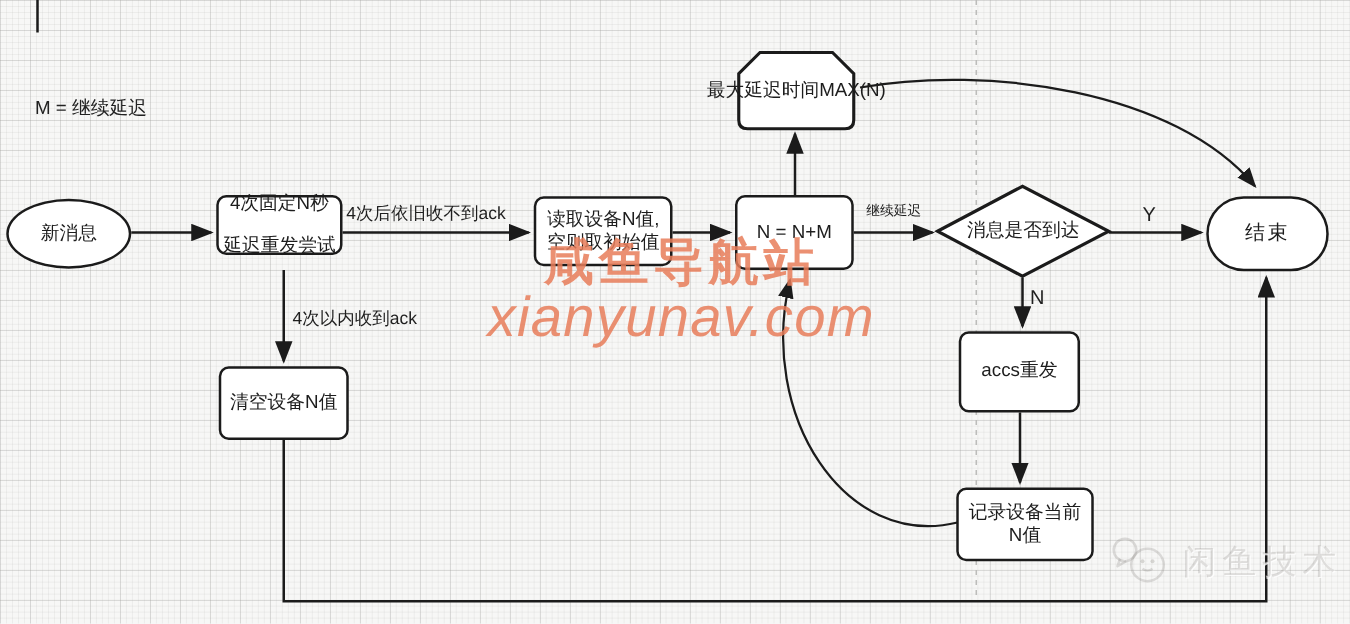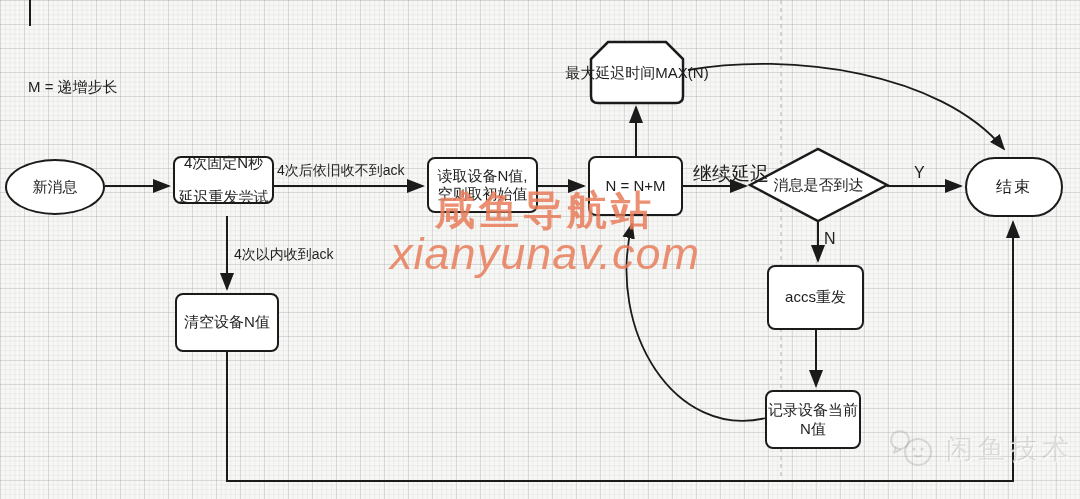--- a/index.html
+++ b/index.html
@@ -73,21 +73,21 @@
     <path d="M766,418 C676,440 606,332 632,224" stroke="#1b1b1b" stroke-width="1.8" fill="none" marker-end="url(#arrow)"></path>
     <path d="M227,216 L227,289" stroke="#1b1b1b" stroke-width="2" fill="none" marker-end="url(#arrow)"></path>
     <path d="M227,352 L227,481 L1013,481 L1013,222" stroke="#1b1b1b" stroke-width="2" fill="none" marker-end="url(#arrow)"></path>
 
     <path d="M598,103 L676,103 Q683,103 683,96 L683,59 L666,42 L608,42 L591,59 L591,96 Q591,103 598,103 Z" fill="#ffffff" stroke="#1b1b1b" stroke-width="2.5"></path>
 
     <polygon points="750,185 818,149 887,185 818,221" fill="#ffffff" stroke="#1b1b1b" stroke-width="2.5"></polygon>
   </svg>
 
   <div class="legend">
-    <div>M = 递增步长</div>
+    <div>M = 继续延迟</div>
   </div>
 
   <div class="node ellipse" style="left:5px;top:159px;width:100px;height:56px;">
     <span>新消息</span>
   </div>
 
   <div class="node" style="left:173px;top:156px;width:101px;height:48px;gap:16px;">
     <span>4次固定N秒</span>
     <span>延迟重发尝试</span>
   </div>
@@ -107,36 +107,36 @@
   </div>
 
   <div class="shape-label" style="left:755px;top:172px;width:127px;height:26px;">
     <span>消息是否到达</span>
   </div>
 
   <div class="node" style="left:767px;top:265px;width:97px;height:65px;">
     <span>accs重发</span>
   </div>
 
-  <div class="node" style="left:765px;top:390px;width:96px;height:59px;">
+  <div class="node" style="left:765px;top:390px;width:110px;height:59px;">
     <span>记录设备当前</span>
     <span>N值</span>
   </div>
 
   <div class="node" style="left:175px;top:293px;width:104px;height:59px;">
     <span>清空设备N值</span>
   </div>
 
   <div class="node stadium" style="left:965px;top:157px;width:98px;height:60px;">
     <span>结束</span>
   </div>
 
   <div class="edge-label" style="left:277px;top:162px;">4次后依旧收不到ack</div>
   <div class="edge-label" style="left:234px;top:246px;">4次以内收到ack</div>
-  <div class="edge-label" style="left:693px;top:161px;font-size:19px;">继续延迟</div>
+  <div class="edge-label" style="left:693px;top:161px;font-size:11px;">继续延迟</div>
   <div class="edge-label" style="left:914px;top:164px;font-size:16px;">Y</div>
   <div class="edge-label" style="left:824px;top:230px;font-size:16px;">N</div>
 
   <div class="watermark">
     <div class="wm1">咸鱼导航站</div>
     <div class="wm2">xianyunav.com</div>
   </div>
 
   <div class="footer-logo">
     <svg width="52" height="42" viewBox="0 0 52 42">

